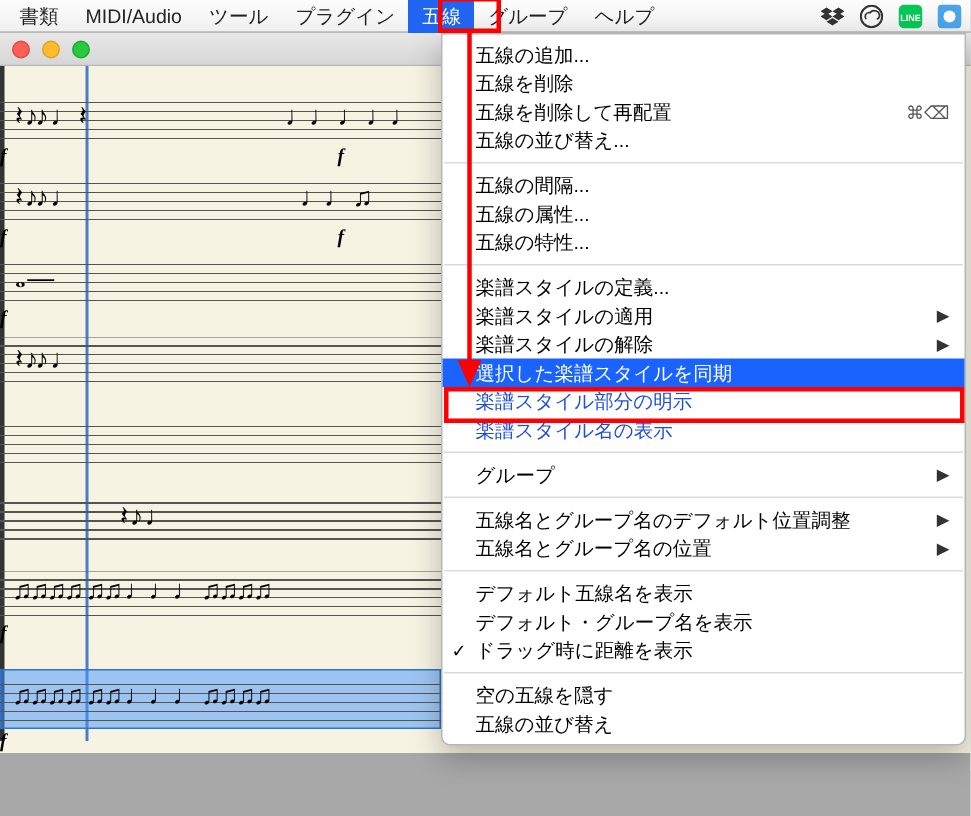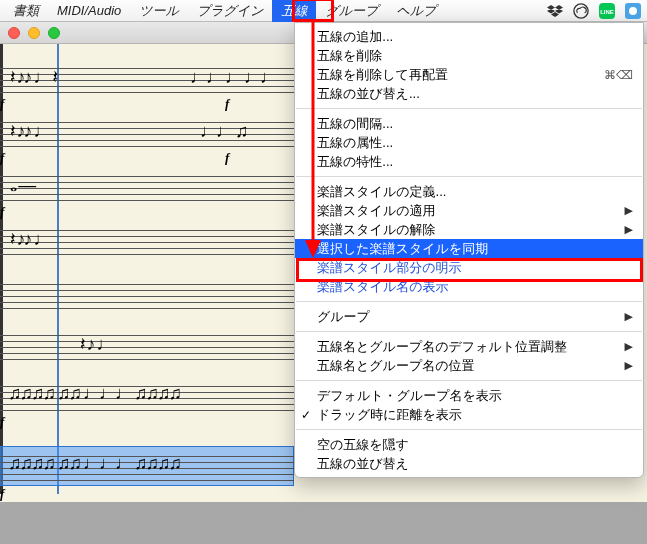--- a/index.html
+++ b/index.html
@@ -23,21 +23,20 @@
     align-items: center;
     padding-left: 4px;
     z-index: 5;
   }
   .menubar .menu-item {
     padding: 0 9px;
     height: 22px;
     line-height: 22px;
     color: #222;
     cursor: default;
-    font-style: italic;
   }
   .menubar .menu-item.selected {
     background: #2166f3;
     color: #fff;
   }
   .menubar-right {
     margin-left: auto;
     display: flex;
     align-items: center;
     gap: 10px;
@@ -321,20 +320,23 @@
       <span>五線名とグループ名のデフォルト位置調整</span>
       <span class="subarrow">▶</span>
     </div>
   <div class="ditem">
       <span>五線名とグループ名の位置</span>
       <span class="subarrow">▶</span>
     </div>
   <div class="sep"></div>
 
   <div class="ditem">
+      <span>デフォルト五線名を表示</span>
+    </div>
+  <div class="ditem">
       <span>デフォルト・グループ名を表示</span>
     </div>
   <div class="ditem">
       <span class="checkmark">✓</span>
       <span>ドラッグ時に距離を表示</span>
     </div>
   <div class="sep"></div>
 
   <div class="ditem">
       <span>空の五線を隠す</span>

